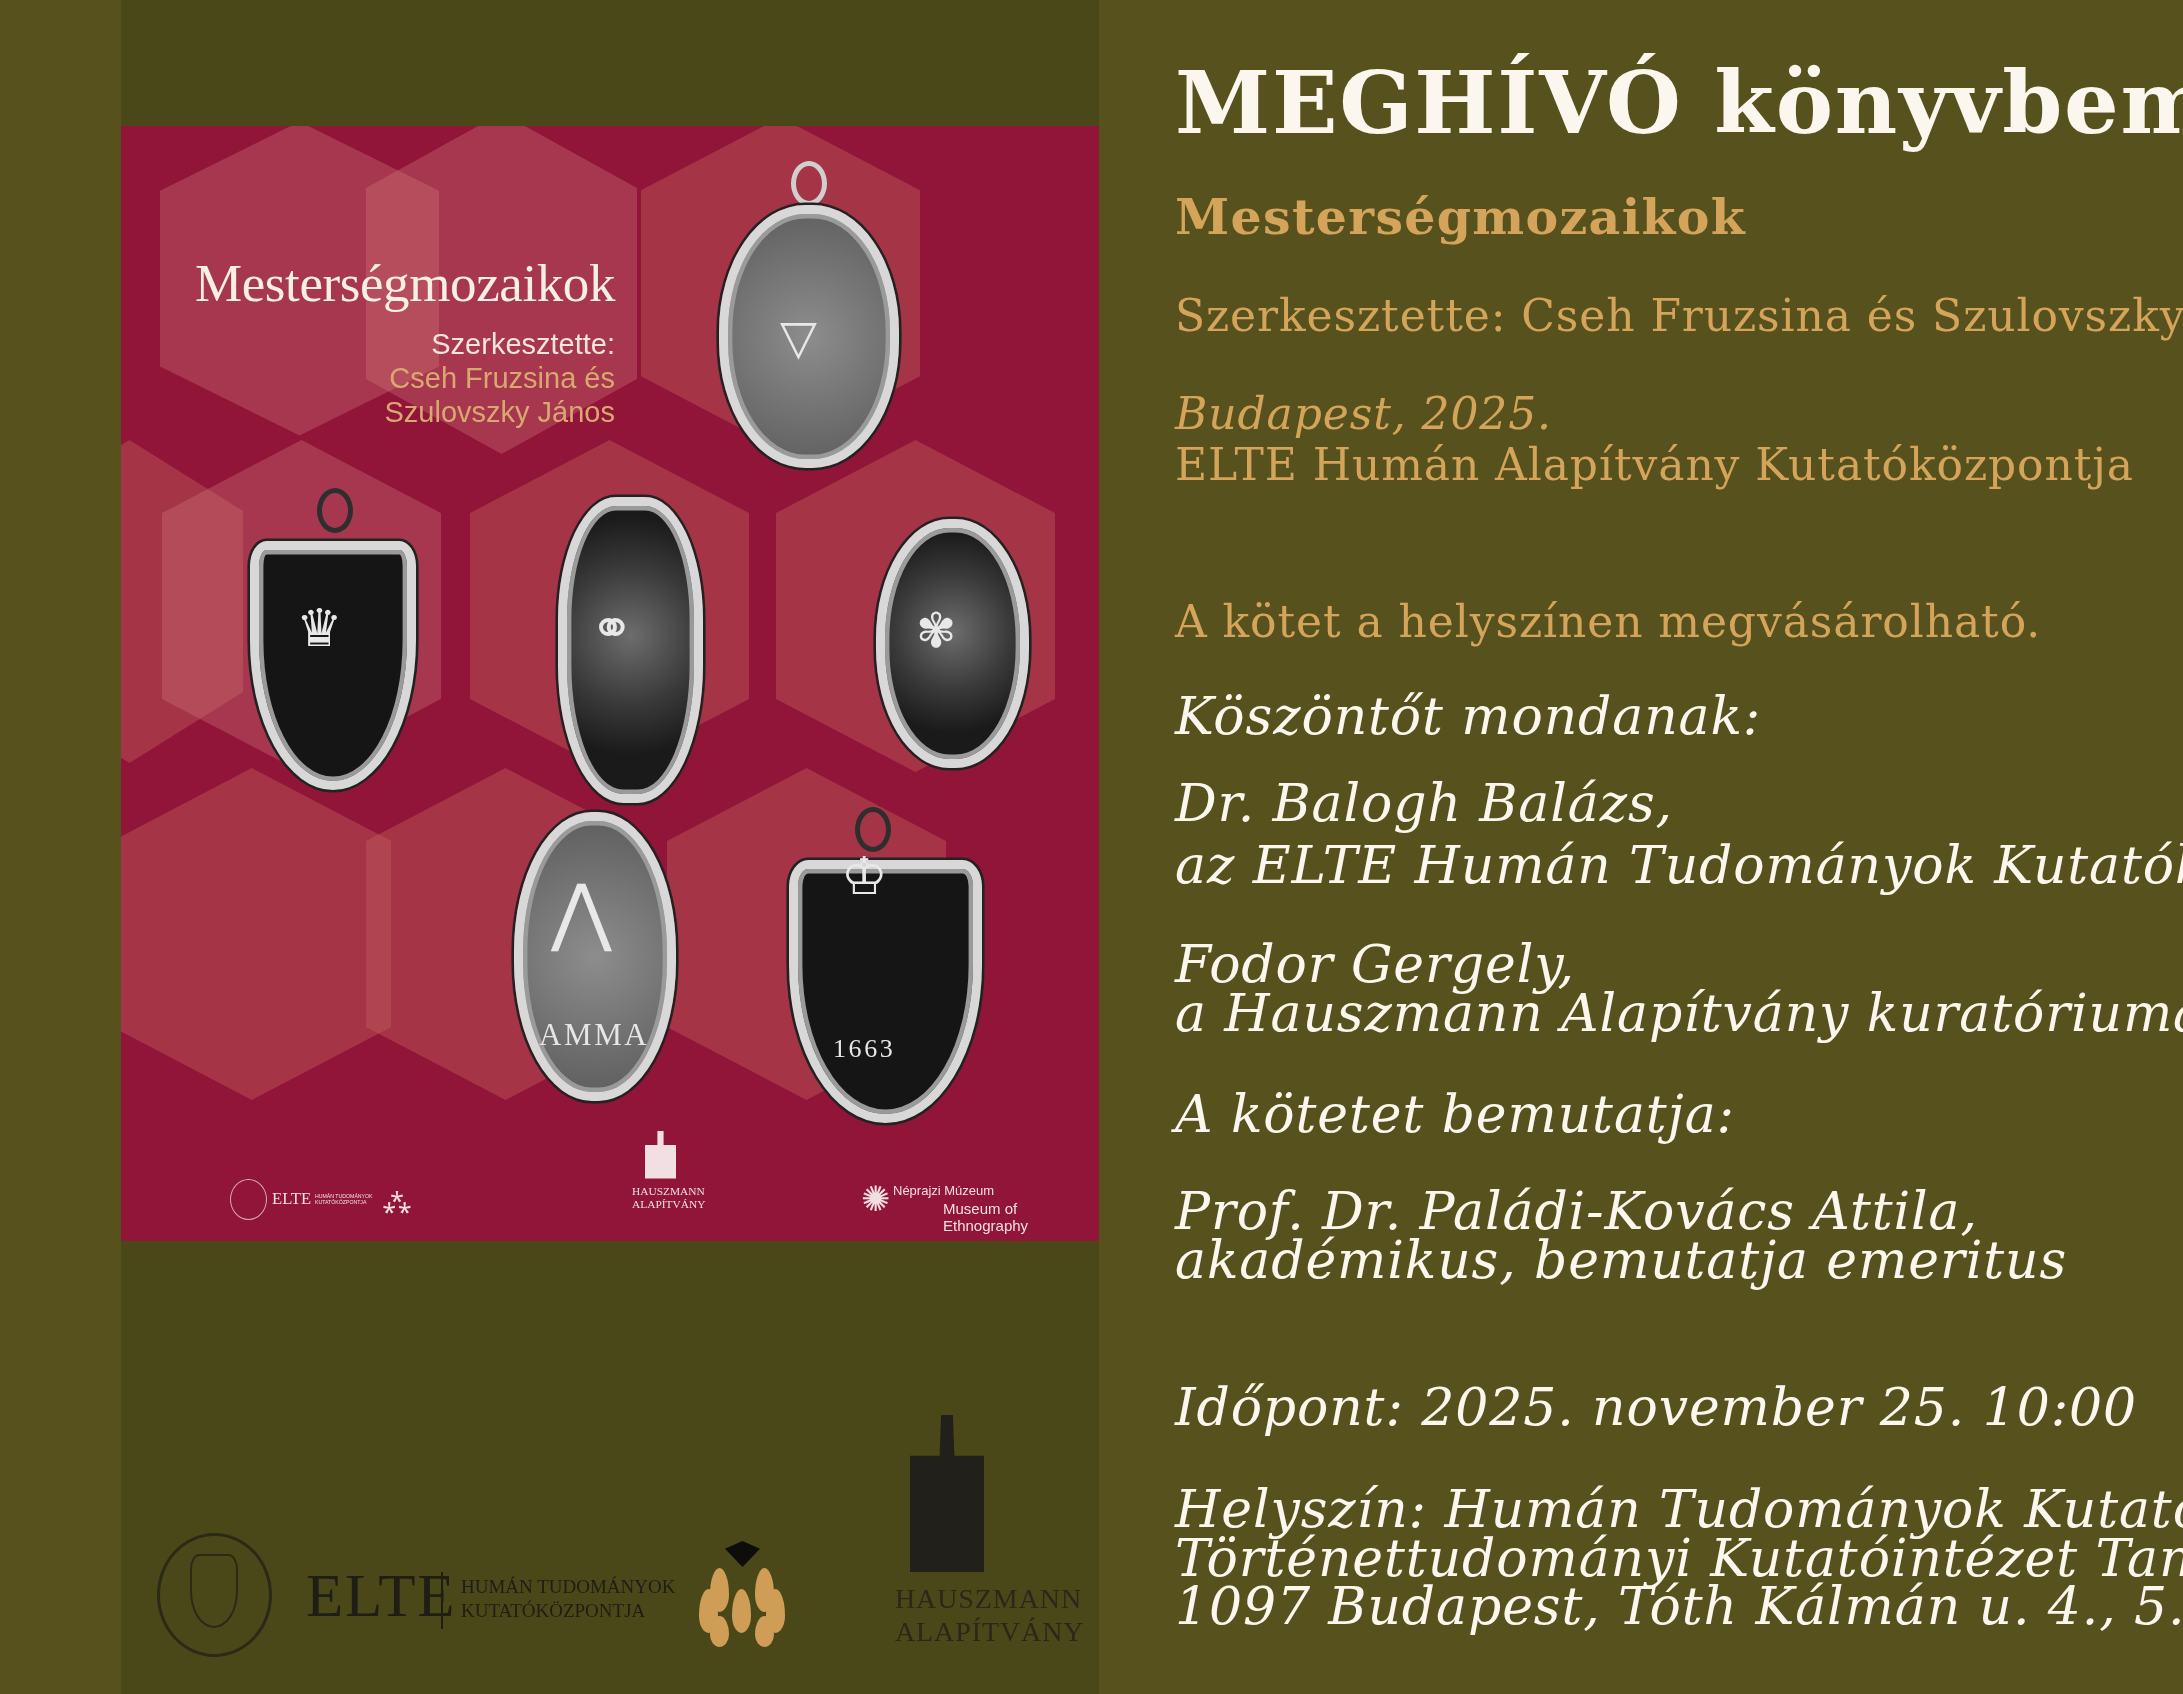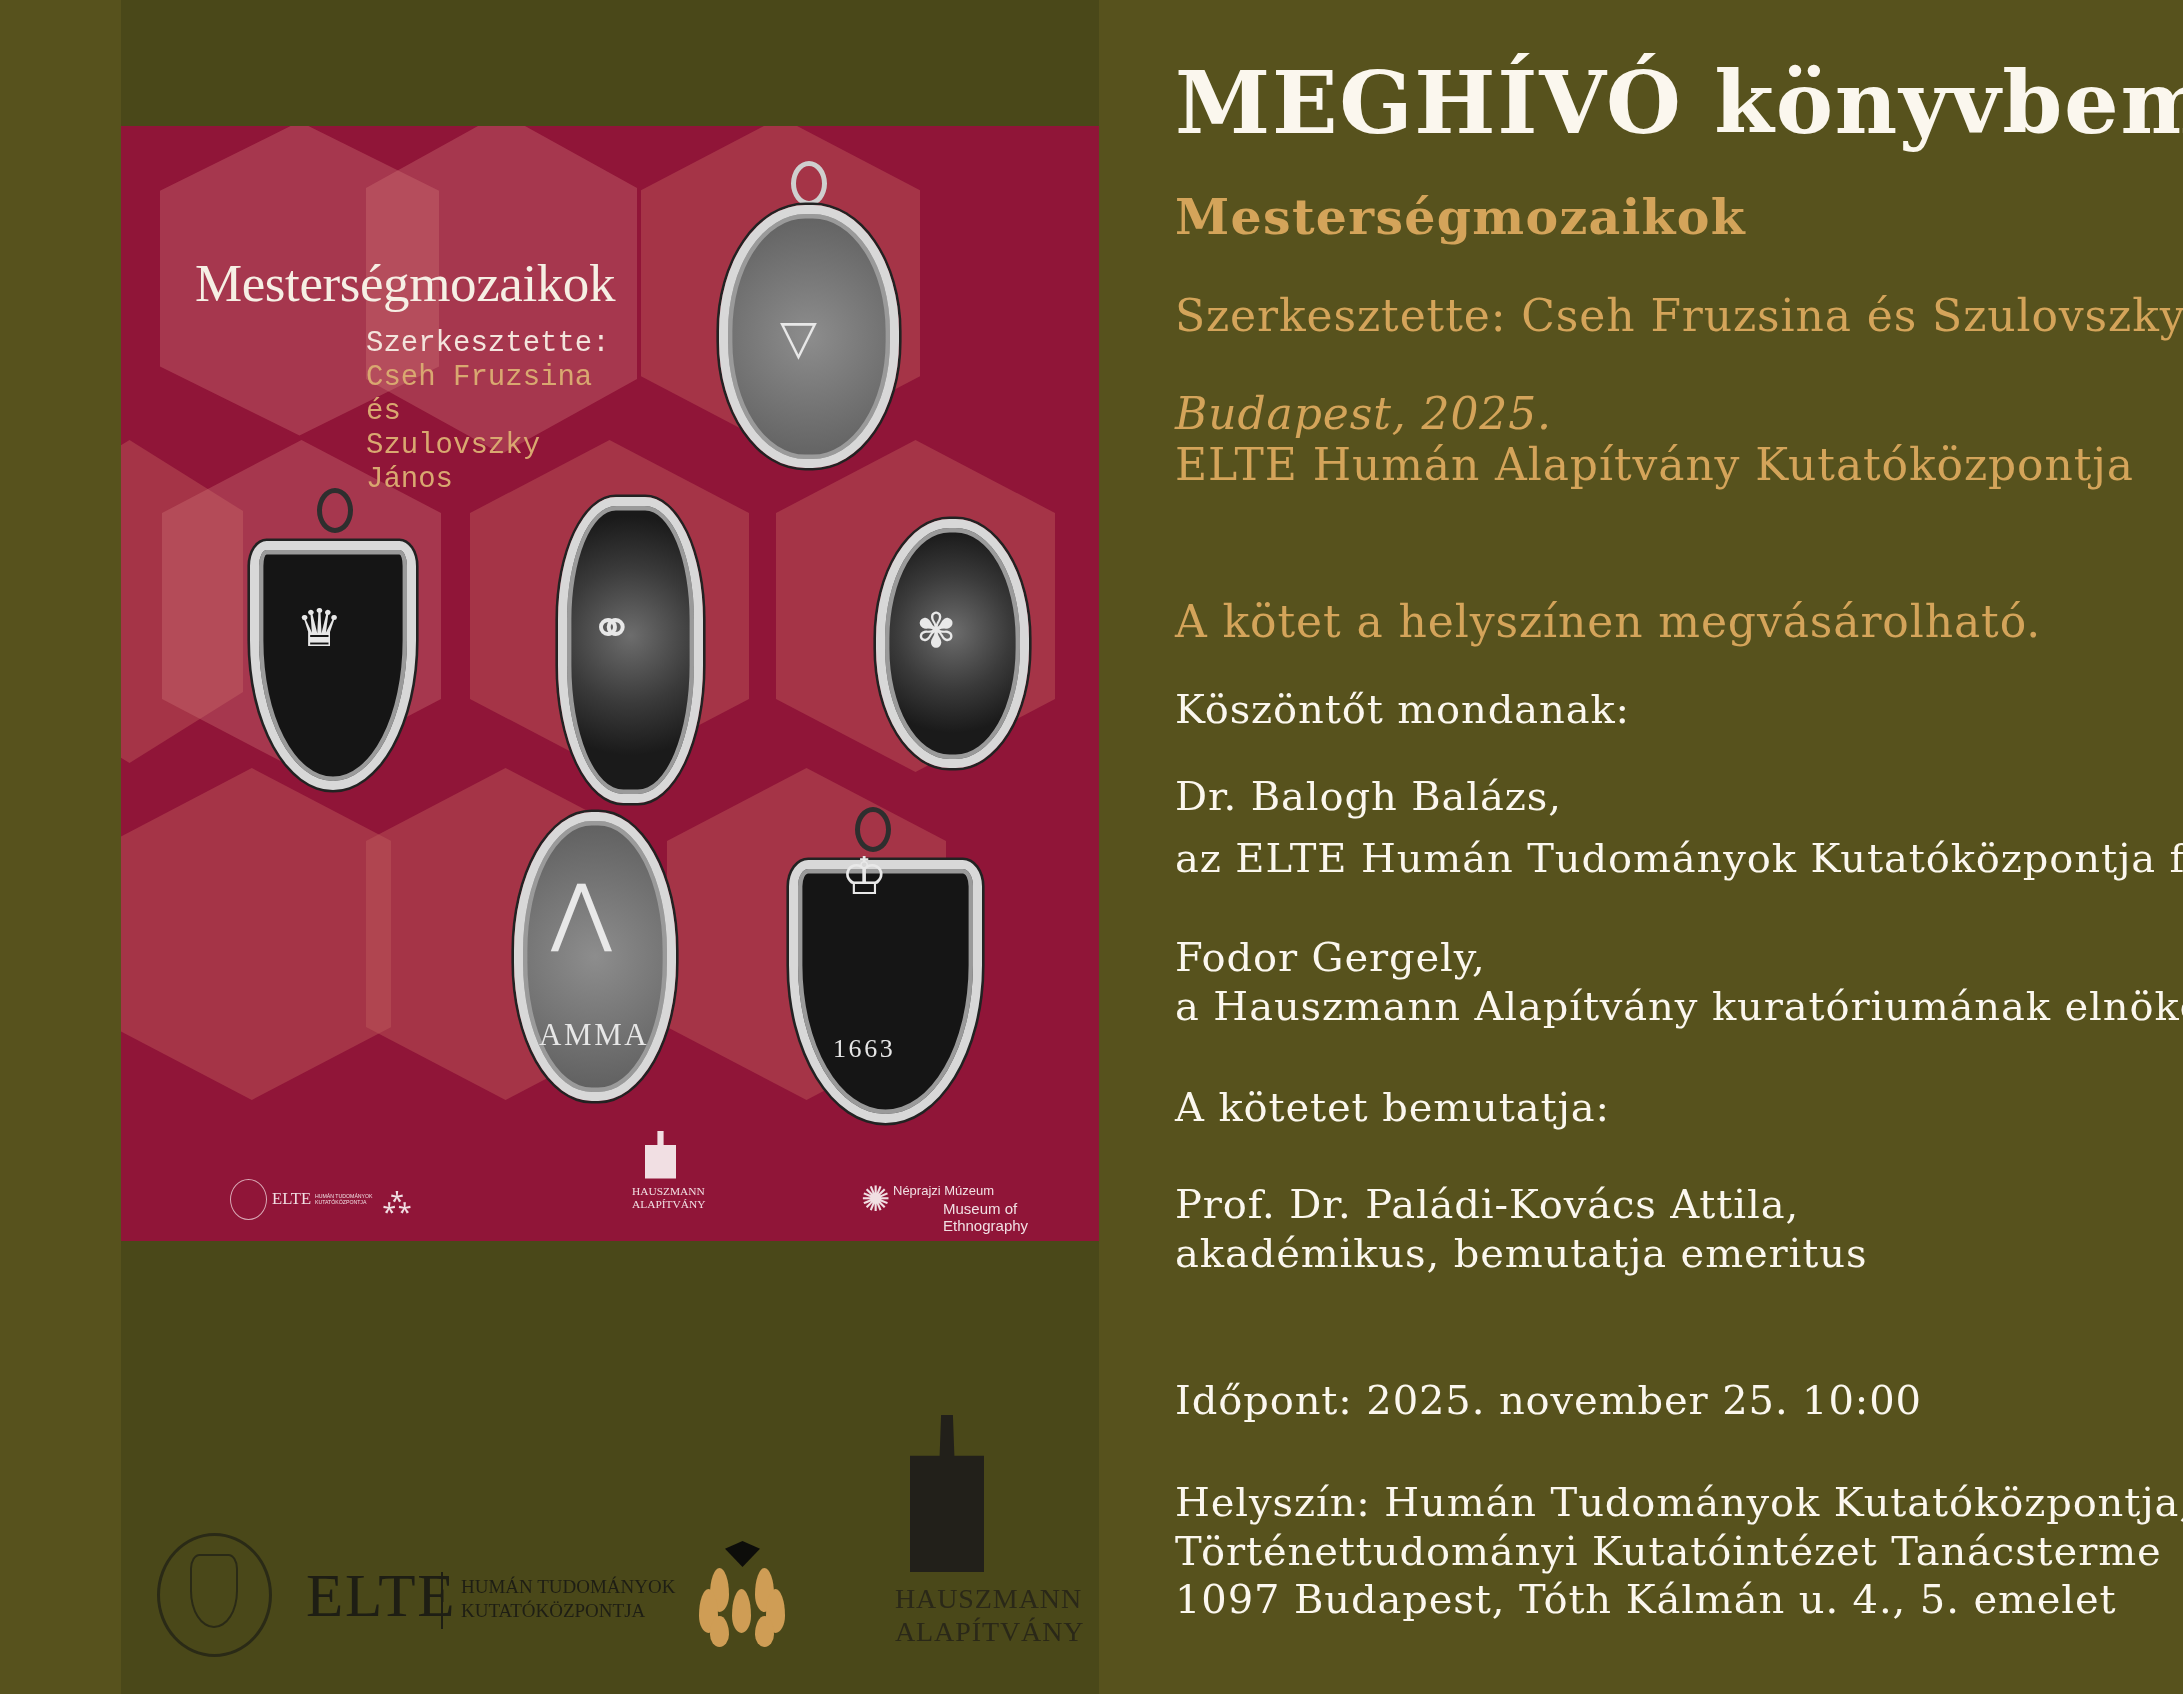--- a/index.html
+++ b/index.html
@@ -21,22 +21,22 @@
     position: absolute; width: 284px; height: 314px;
     clip-path: polygon(50% 0%, 100% 22%, 100% 78%, 50% 100%, 0% 78%, 0% 22%);
     background: rgba(190, 90, 90, 0.45);
   }
   .hex.light { background: rgba(210, 120, 120, 0.35); }
   .cover-title {
     position: absolute; left: 74px; top: 127px; font-size: 53px;
     color: #f6efe4; font-family: "Liberation Serif", serif; letter-spacing: -0.4px;
   }
   .cover-sub {
-    position: absolute; left: 245px; top: 201px; width: 249px; text-align: left;
-    font-family: Liberation Mono, monospace; font-size: 29px; line-height: 34px;
+    position: absolute; left: 245px; top: 201px; width: 249px; text-align: right;
+    font-family: Liberation Sans, sans-serif; font-size: 29px; line-height: 34px;
   }
   .cover-sub .lbl { color: #f3e4dc; }
   .cover-sub .nm { color: #d9a870; }
 
   .badge {
     position: absolute; border-radius: 48%;
     background: radial-gradient(circle at 50% 45%, #6d6d6d 0%, #3a3a3a 40%, #1a1a1a 70%);
     border: 9.6px solid #d8d8d8;
     box-shadow: 0 0 0 2.6px #222, inset 0 0 0 4.4px #9a9a9a;
   }
@@ -56,21 +56,21 @@
 
   
   .bl { position: absolute; color: #1e1e14; font-family: "Liberation Serif", serif; }
   .gold-drop { position: absolute; width: 19px; height: 44px; background: #cf9d55; border-radius: 50% 50% 50% 50% / 60% 60% 40% 40%; }
 
   
   .rt { position: absolute; left: 1175px; white-space: nowrap; }
   .title { font-family: "DejaVu Serif", serif; font-weight: bold; font-size: 86px; color: #fbf7ee; letter-spacing: 1.7px; }
   .book-title { font-family: "DejaVu Serif", serif; font-weight: bold; font-size: 49px; color: #d4a45a; letter-spacing: 1.3px; }
   .gold { font-family: "DejaVu Serif", serif; font-size: 44px; color: #d4a45a; letter-spacing: 0.9px; }
-  .white { font-family: "DejaVu Serif", serif; font-size: 40px; color: #fbf7ee; letter-spacing: 0.9px; }
+  .white { font-family: "DejaVu Serif", serif; font-size: 52px; color: #fbf7ee; letter-spacing: 0.9px; font-style: italic; }
 </style>
 </head>
 <body>
 
 <div class="left-strip"></div>
 <div class="left-col"></div>
 <div class="right-panel"></div>
 
 <div class="book">
 

